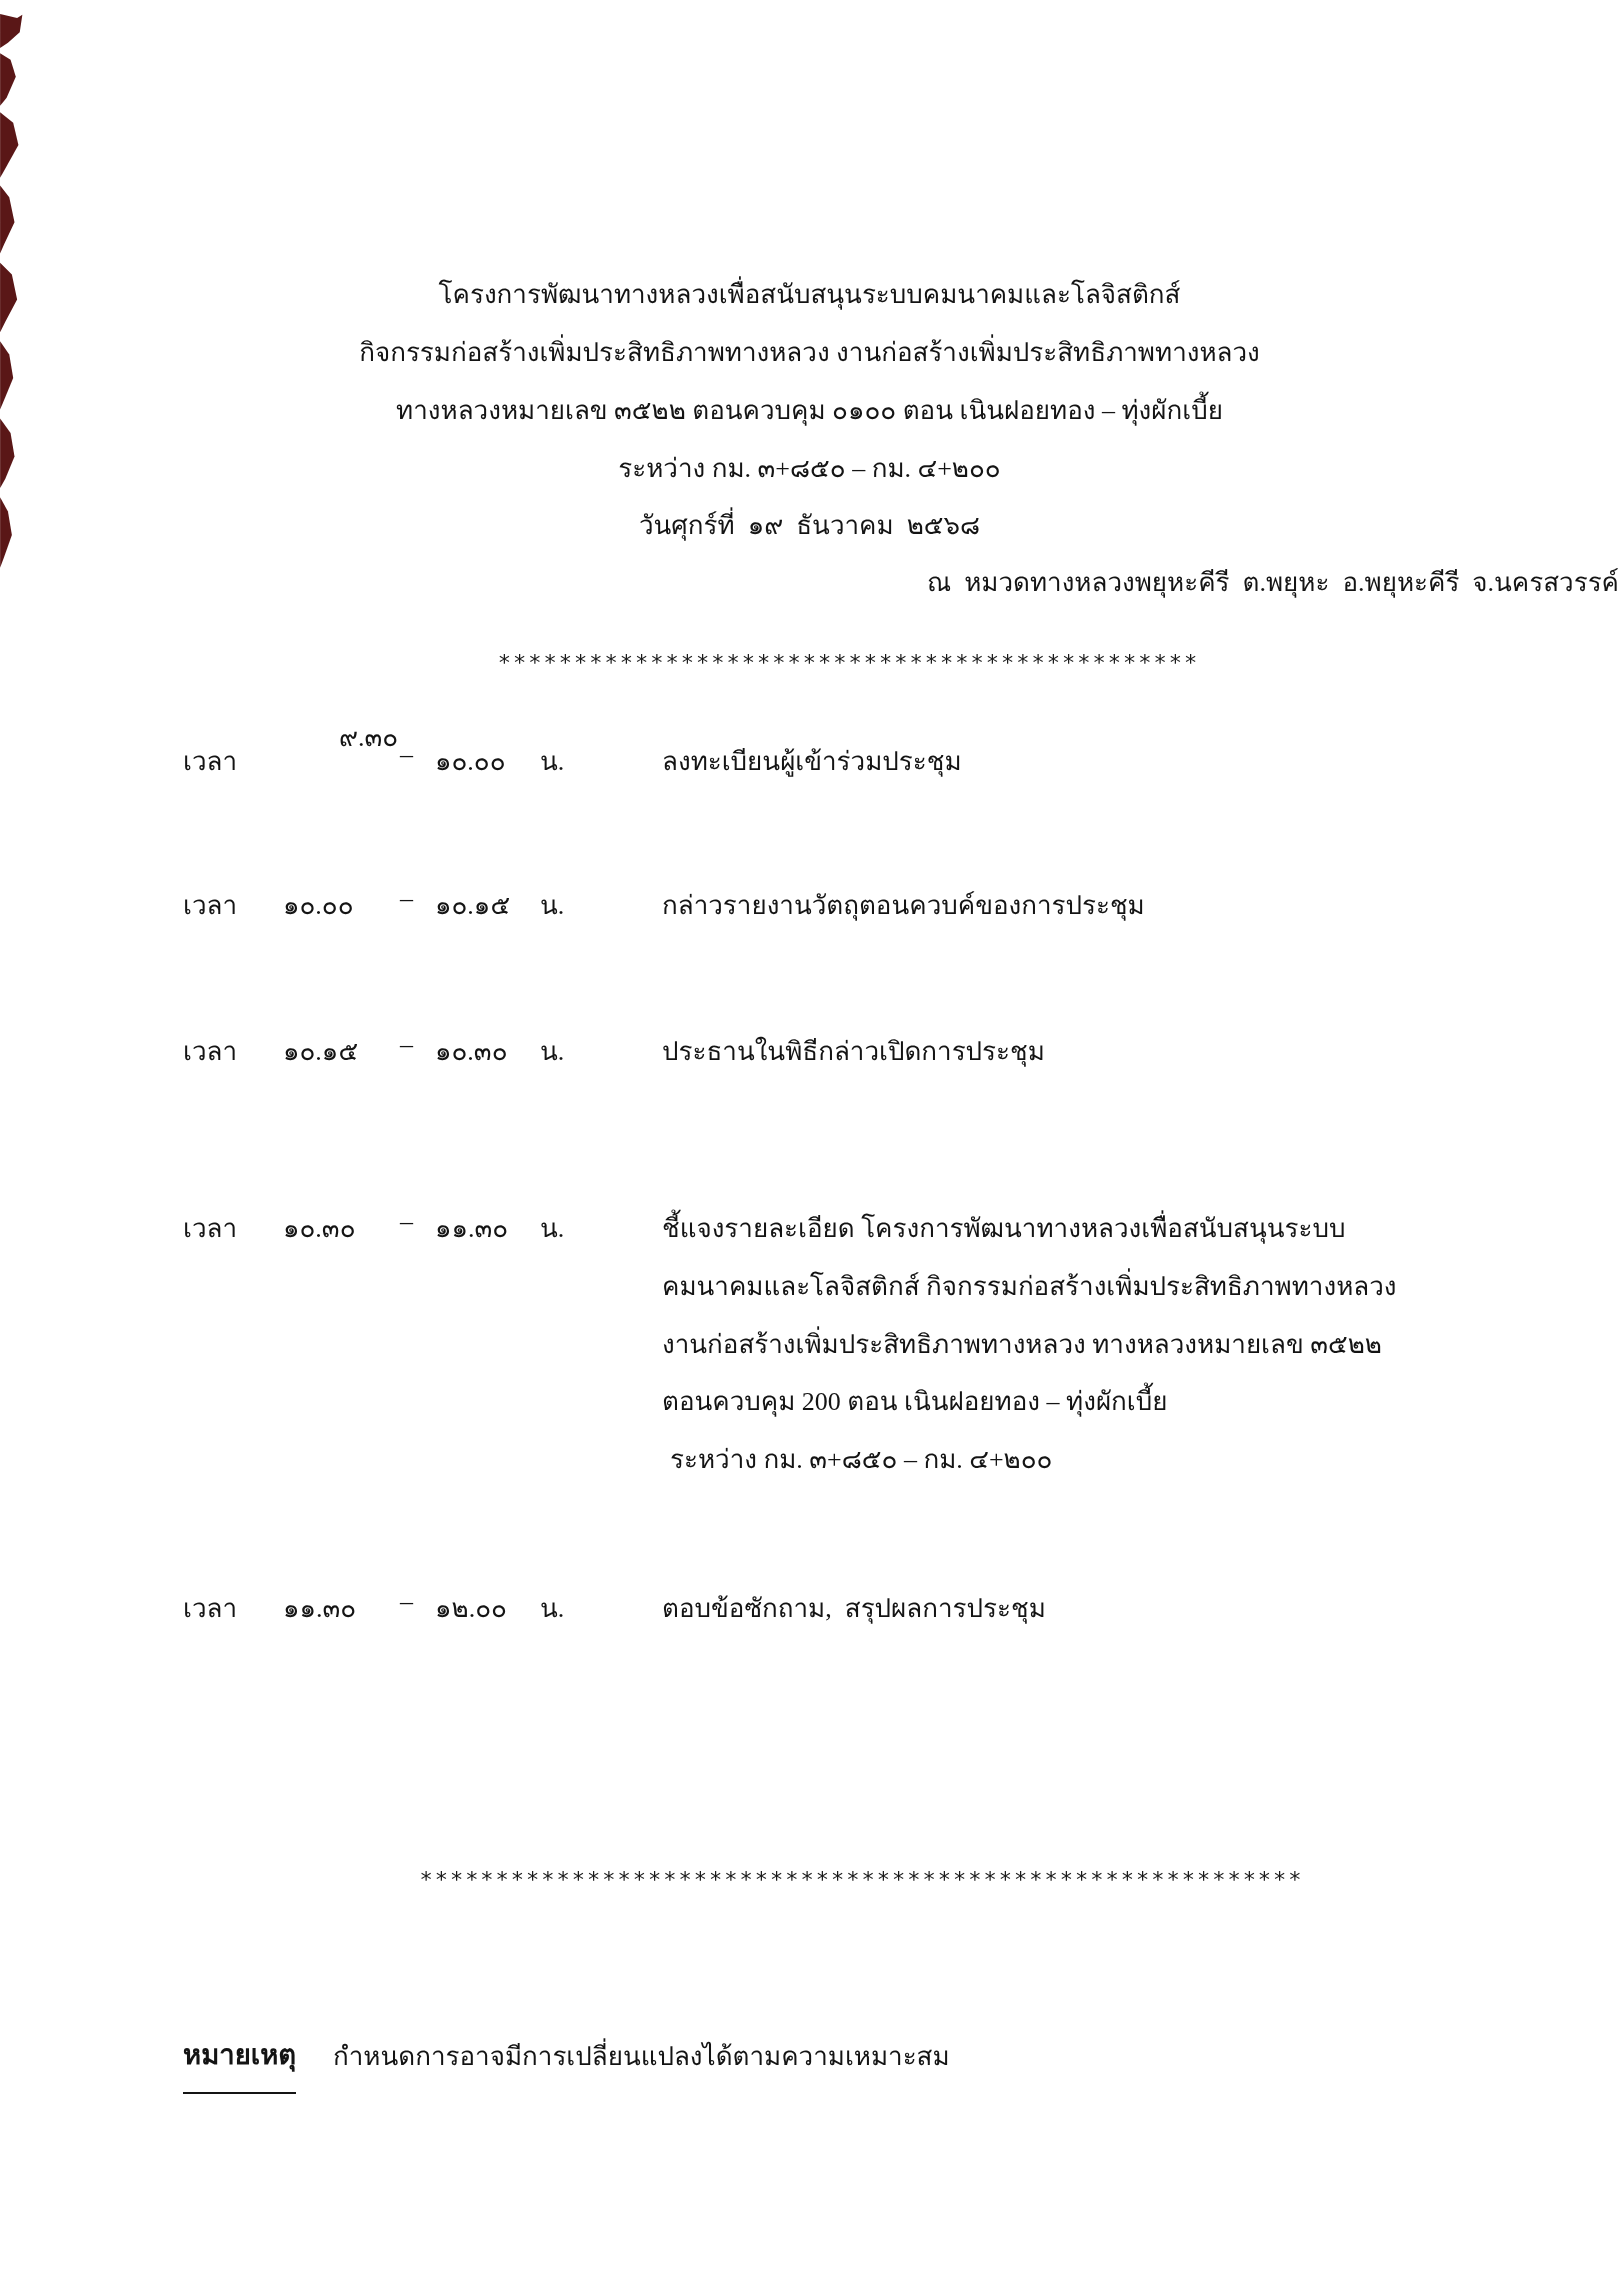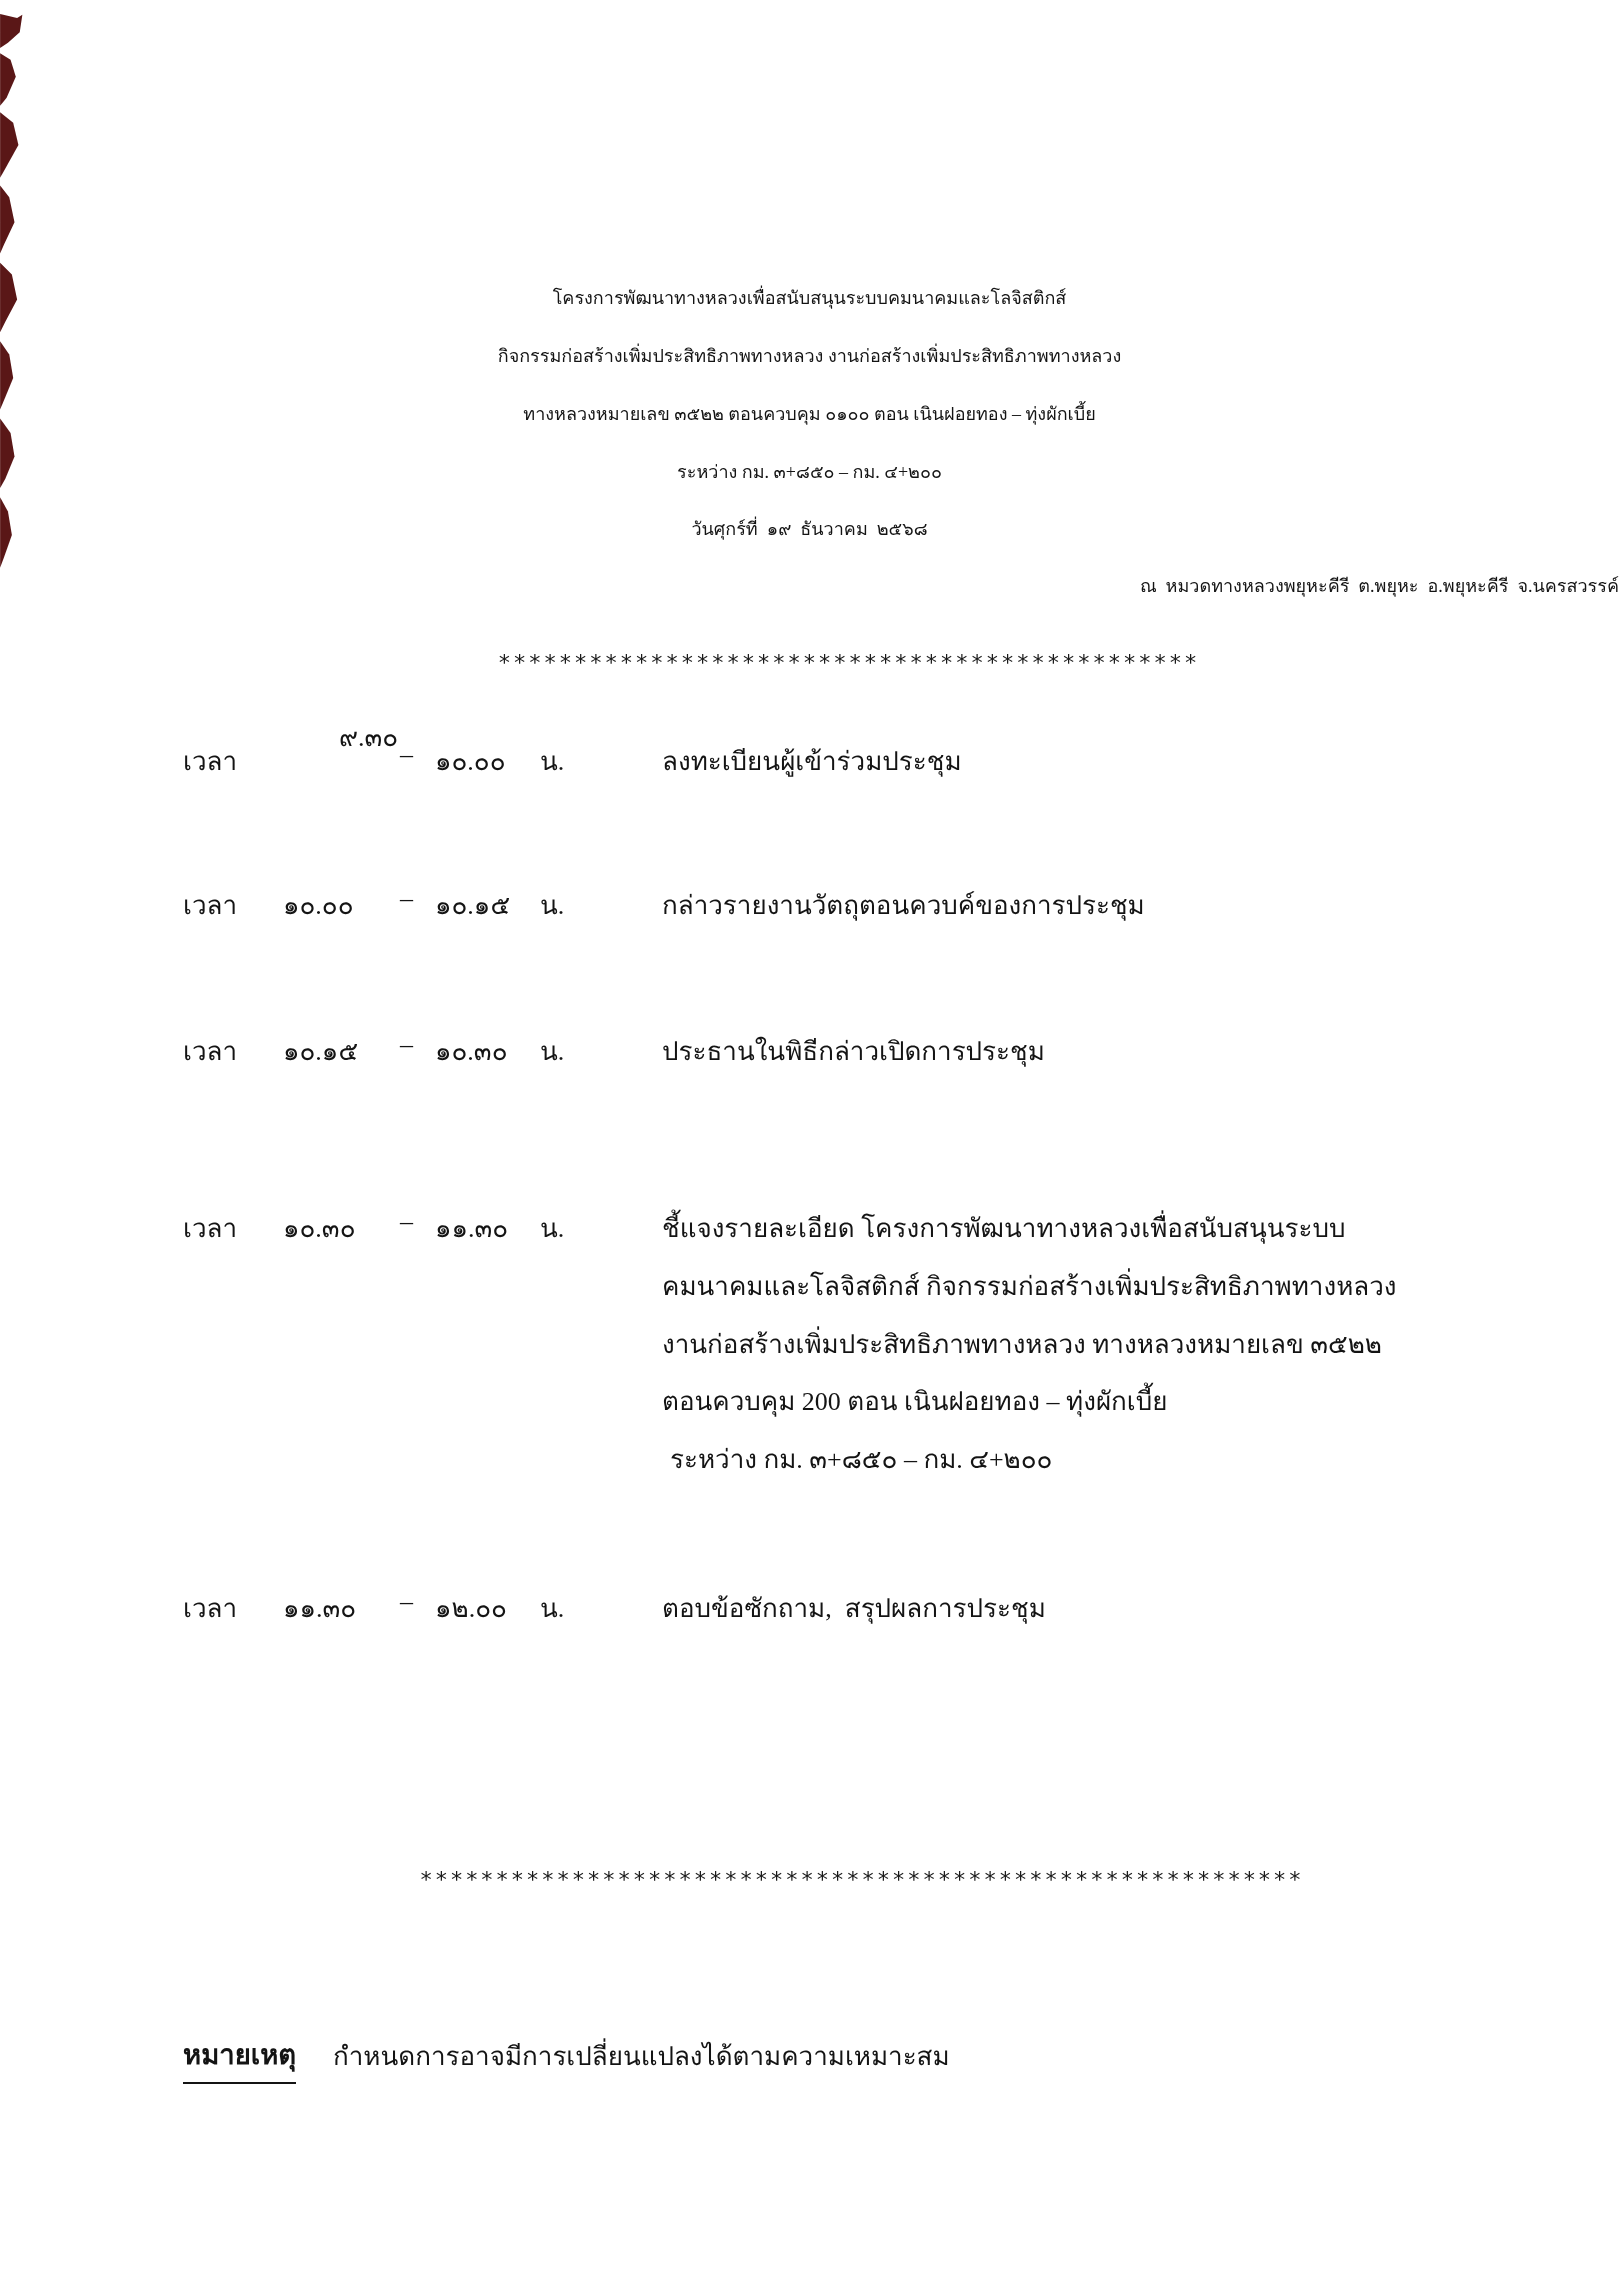--- a/index.html
+++ b/index.html
@@ -7,30 +7,30 @@
     position:relative;
     width:1619px;height:2295px;
     background:#ffffff;
     font-family:"Liberation Serif","DejaVu Serif",serif;
     color:#141414;
     overflow:hidden;
   }
   .line{position:absolute;white-space:pre;}
   .centered{left:0;width:100%;text-align:center;}
   .doc-title{font-size:34px;font-weight:bold;letter-spacing:0.7px;}
-  .sub{font-size:18px;margin-top:10px;}
+  .sub{font-size:26px;}
   .sep{font-size:22px;font-family:"DejaVu Sans Mono","Liberation Mono",monospace;letter-spacing:2px;color:#1a1a1a;}
   .sched{font-size:26px;}
   .t-label{position:absolute;left:183px;}
   .t-start{position:absolute;left:283px;}
   .t-dash{position:absolute;left:400px;}
   .t-end{position:absolute;left:435px;}
   .t-unit{position:absolute;left:540px;}
   .t-desc{position:absolute;left:662px;white-space:pre;}
-  .footer-label{font-size:27.5px;font-weight:bold;border-bottom:2.6px solid #141414;padding-bottom:6px;}
+  .footer-label{font-size:27.5px;font-weight:bold;border-bottom:2.6px solid #141414;padding-bottom:16px;}
   .footer-note{font-size:26px;}
   .edge-artifact{position:absolute;left:0;top:14.4px;}
 </style>
 </head>
 <body>
 
 <div class="page">
 
   <svg class="edge-artifact" width="29" height="563" viewBox="0 0 44 860">
     <polygon points="0,0 26,6 34,1 30,28 12,44 0,52" fill="#5a1717"></polygon>

